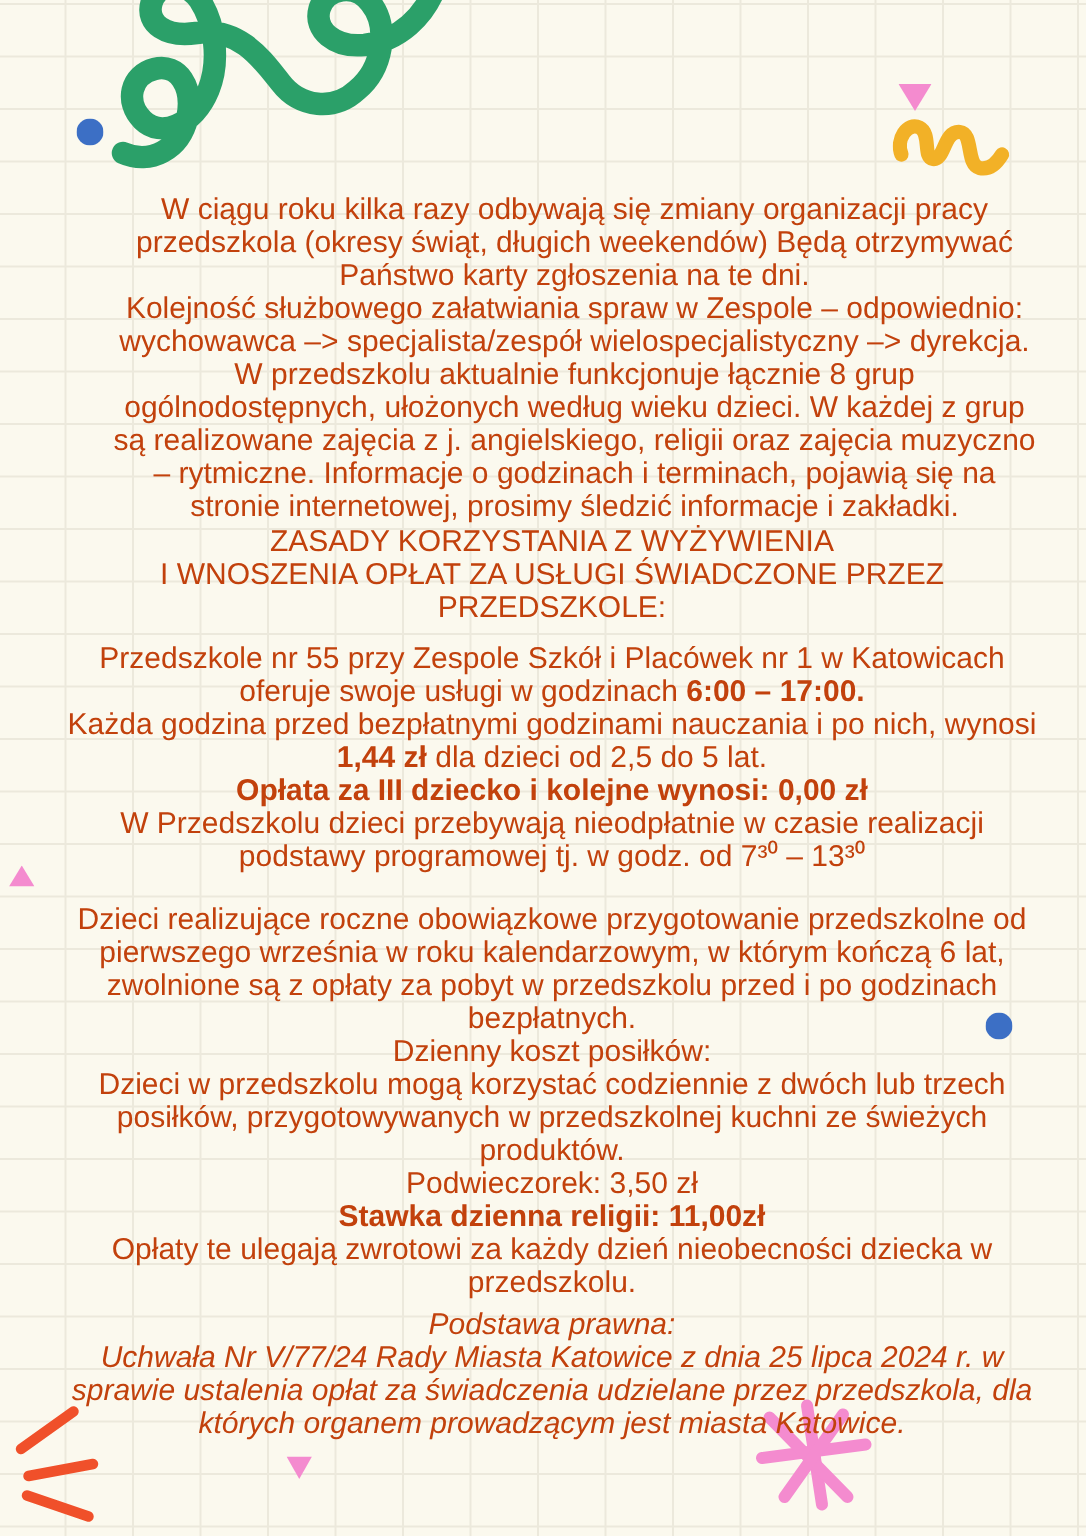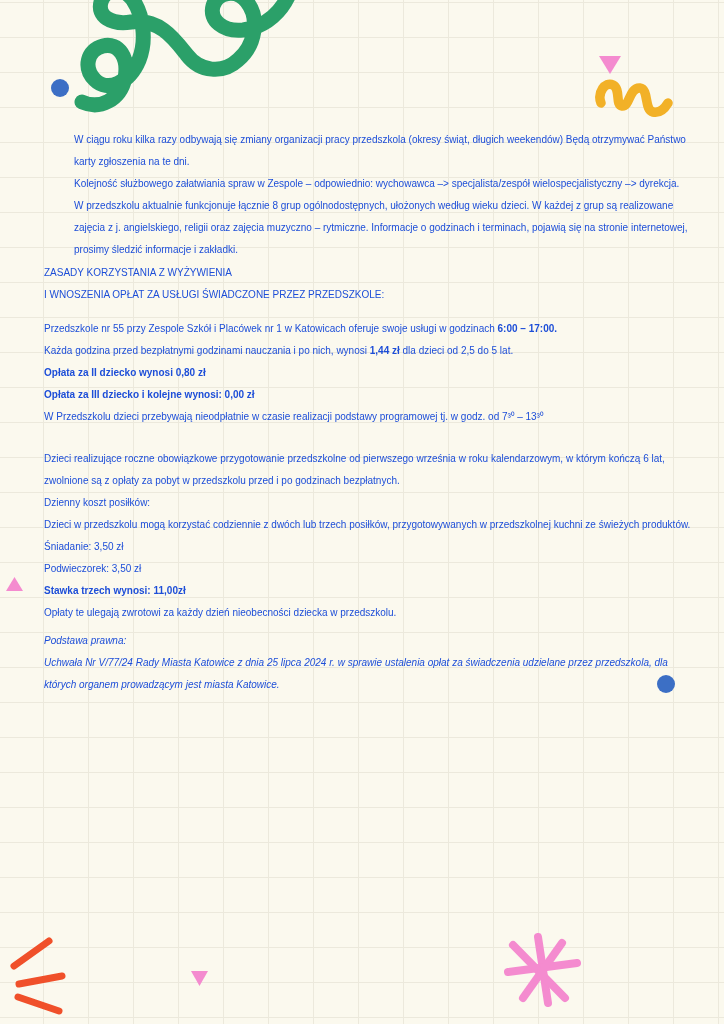--- a/index.html
+++ b/index.html
@@ -9,21 +9,21 @@
     background-image:
       linear-gradient(to right, #ECE9DC 1px, transparent 1px),
       linear-gradient(to bottom, #ECE9DC 1px, transparent 1px);
     background-size:45px 35px;
     background-position:-2px 2px;
     font-family:"Liberation Sans", sans-serif;
   }
   .doodle { position:absolute; pointer-events:none; }
   .doc {
     position:absolute; left:44px; top:129px; width:648px;
-    font-size:10px; line-height:22px; color:#1d4ed8;
+    font-size:20px; line-height:22px; color:#c2410c;text-align:center;
   }
   ul.bullets { margin:0; padding:0 0 0 28px; }
   ul.bullets li { padding-left:2px; }
   .heading { margin-top:1px; }
   .fees { margin-top:12px; }
   .meals { margin-top:20px; }
   .legal { margin-top:6px; font-style:italic; }
   .b { font-weight:700; }
   .line { display:block; }
 </style>
@@ -101,32 +101,30 @@
     <span class="line">I WNOSZENIA OPŁAT ZA USŁUGI ŚWIADCZONE PRZEZ PRZEDSZKOLE:</span>
   </div>
 
   <div class="fees">
     <div>
       <span>Przedszkole nr 55 przy Zespole Szkół i Placówek nr 1 w Katowicach oferuje swoje usługi w godzinach </span><span class="b">6:00 – 17:00.</span>
     </div>
     <div>
       <span>Każda godzina przed bezpłatnymi godzinami nauczania i po nich, wynosi </span><span class="b">1,44 zł</span><span> dla dzieci od 2,5 do 5 lat.</span>
     </div>
-    <div class="b">Opłata za II dziecko wynosi 0,80 zł</div>
     <div class="b">Opłata za III dziecko i kolejne wynosi: 0,00 zł</div>
     <div>W Przedszkolu dzieci przebywają nieodpłatnie w czasie realizacji podstawy programowej tj. w godz. od 7³⁰ – 13³⁰</div>
   </div>
 
   <div class="meals">
     <div>Dzieci realizujące roczne obowiązkowe przygotowanie przedszkolne od pierwszego września w roku kalendarzowym, w którym kończą 6 lat, zwolnione są z opłaty za pobyt w przedszkolu przed i po godzinach bezpłatnych.</div>
     <div>Dzienny koszt posiłków:</div>
     <div>Dzieci w przedszkolu mogą korzystać codziennie z dwóch lub trzech posiłków, przygotowywanych w przedszkolnej kuchni ze świeżych produktów.</div>
-    <div>Śniadanie: 3,50 zł</div>
     <div>Podwieczorek: 3,50 zł</div>
-    <div class="b">Stawka trzech wynosi: 11,00zł</div>
+    <div class="b">Stawka dzienna religii: 11,00zł</div>
     <div>Opłaty te ulegają zwrotowi za każdy dzień nieobecności dziecka w przedszkolu.</div>
   </div>
 
   <div class="legal">
     <div>Podstawa prawna:</div>
     <div>Uchwała Nr V/77/24 Rady Miasta Katowice z dnia 25 lipca 2024 r. w sprawie ustalenia opłat za świadczenia udzielane przez przedszkola, dla których organem prowadzącym jest miasta Katowice.</div>
   </div>
 
 </div>
 

